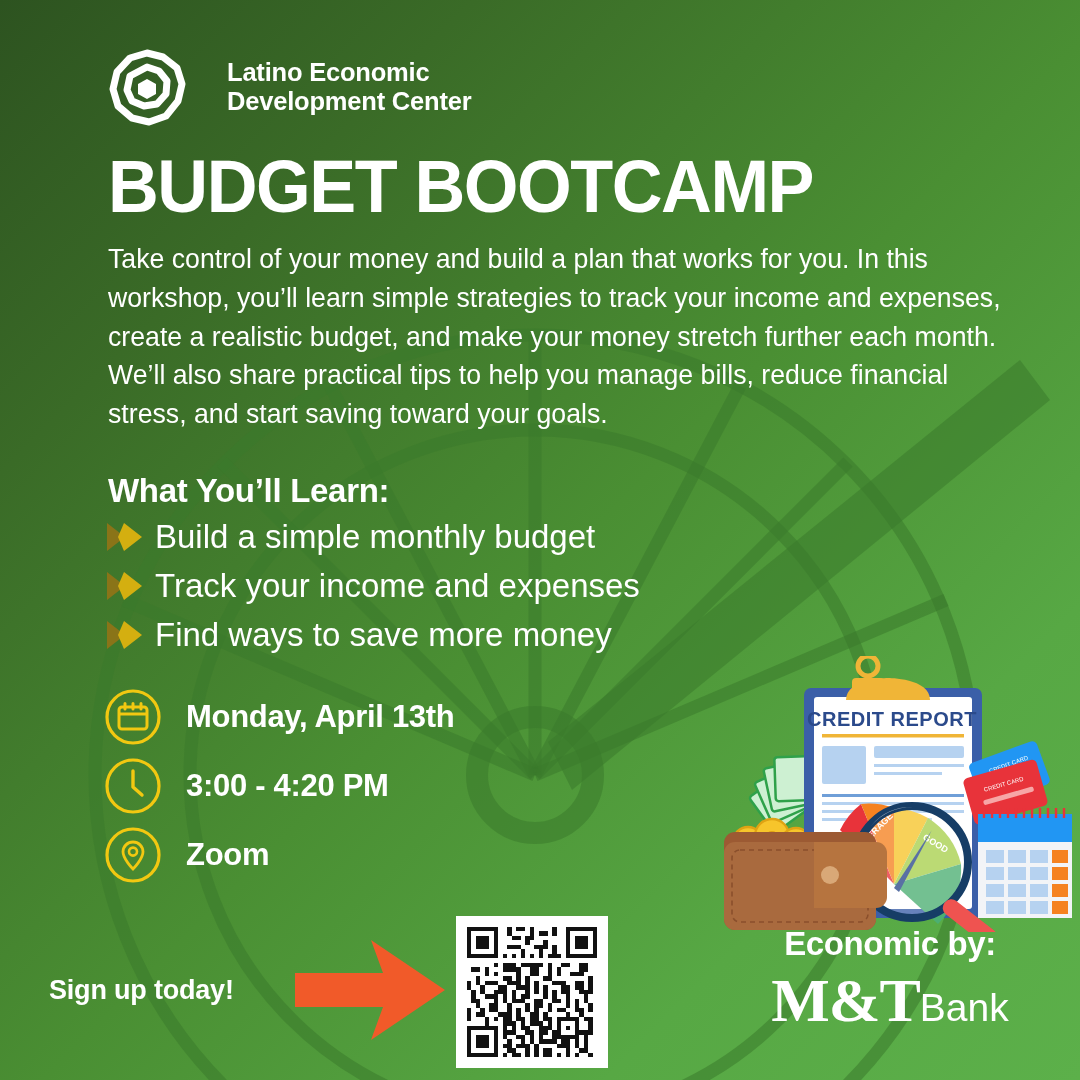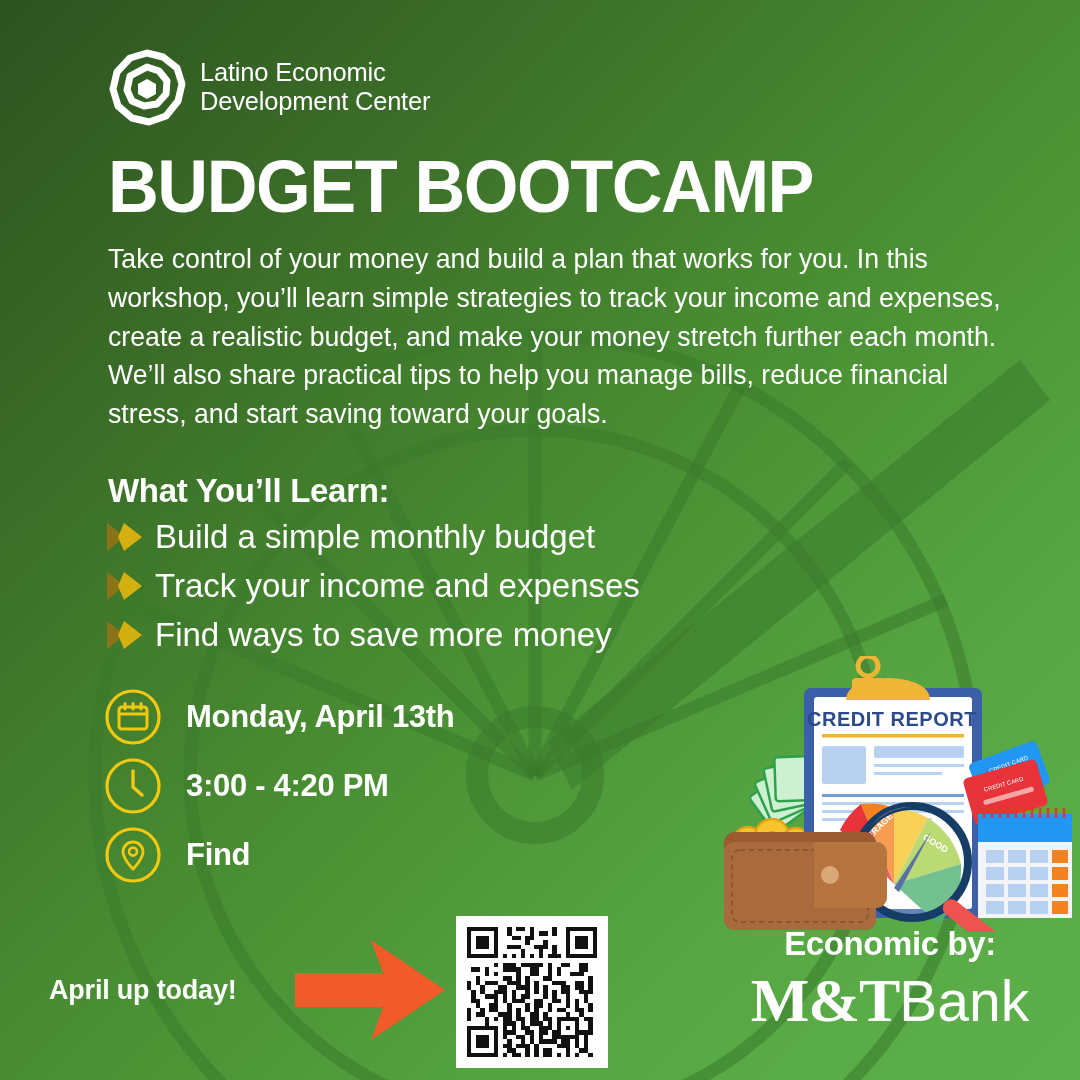--- a/index.html
+++ b/index.html
@@ -14,21 +14,21 @@
     position:absolute; inset:0;
     width:1080px; height:1080px;
     background:linear-gradient(135deg,#2d5320 0%, #3a6b27 22%, #4a8f33 52%, #57a844 78%, #5cb04a 100%);
     overflow:hidden;
   }
   .bg-gauge { position:absolute; left:0; top:0; width:1080px; height:1080px; pointer-events:none; }
 
   
   .logo-row { position:absolute; left:108px; top:48px; display:flex; align-items:center; gap:14px; }
   .logo-mark { width:78px; height:78px; flex:0 0 78px; }
-  .logo-text { color:#ffffff; font-weight:normal; font-size:25.5px; line-height:1.12; letter-spacing:-0.2px; white-space:nowrap; }
+  .logo-text { color:#ffffff; font-weight:bold; font-size:25.5px; line-height:1.12; letter-spacing:-0.2px; white-space:nowrap;margin-left:27px; }
 
   
   .title {
     position:absolute; left:108px; top:152px;
     color:#ffffff; font-weight:bold; font-size:74px; line-height:0.95;
     letter-spacing:-1.5px;
     transform:scaleX(0.95); transform-origin:left center;
     white-space:nowrap;
   }
 
@@ -71,21 +71,21 @@
   
   .presented {
     position:absolute; left:710px; top:925px; width:360px; text-align:center;
     color:#ffffff; font-weight:bold; font-size:33px; letter-spacing:-0.4px;
   }
   .mt-logo {
     position:absolute; left:710px; top:965px; width:360px; text-align:center;
     color:#ffffff; white-space:nowrap;
   }
   .mt-serif { font-family:"Liberation Serif", serif; font-weight:bold; font-size:62px; letter-spacing:-1px; }
-  .mt-sans  { font-family:"Liberation Sans", sans-serif; font-weight:300; font-size:57px; letter-spacing:0px;margin-top:17px; }
+  .mt-sans  { font-family:"Liberation Sans", sans-serif; font-weight:300; font-size:39px; letter-spacing:0px;margin-top:17px; }
 
   
   .illus { position:absolute; left:706px; top:656px; width:376px; height:276px; }
   .illus svg { display:block; width:100%; height:100%; }
 </style>
 </head>
 <body>
 
 <div id="flyer">
 
@@ -177,25 +177,25 @@
       </svg>
       <span class="detail-text">3:00 - 4:20 PM</span>
     </div>
 
     <div class="detail-row">
       <svg class="detail-icon" viewBox="0 0 58 58">
         <circle cx="29" cy="29" r="26" fill="none" stroke="#f2c811" stroke-width="3.2"></circle>
         <path d="M29 16 C23.5 16 19 20.4 19 25.8 C19 33 29 43 29 43 C29 43 39 33 39 25.8 C39 20.4 34.5 16 29 16 Z" fill="none" stroke="#f2c811" stroke-width="2.8"></path>
         <circle cx="29" cy="25.6" r="4" fill="none" stroke="#f2c811" stroke-width="2.6"></circle>
       </svg>
-      <span class="detail-text">Find</span>
+      <span class="detail-text">Zoom</span>
     </div>
   </div>
 
-  <div class="signup-text">April up today!</div>
+  <div class="signup-text">Sign up today!</div>
 
   <svg class="arrow" viewBox="0 0 150 100">
     <path d="M0 33 H88 L76 0 L150 50 L76 100 L88 67 H0 Z" fill="#f15a29"></path>
   </svg>
 
   <div class="qr-wrap">
     <svg viewBox="0 0 29 29" shape-rendering="crispEdges">
       <rect width="29" height="29" fill="#ffffff"></rect>
       <g fill="#111111">
 

